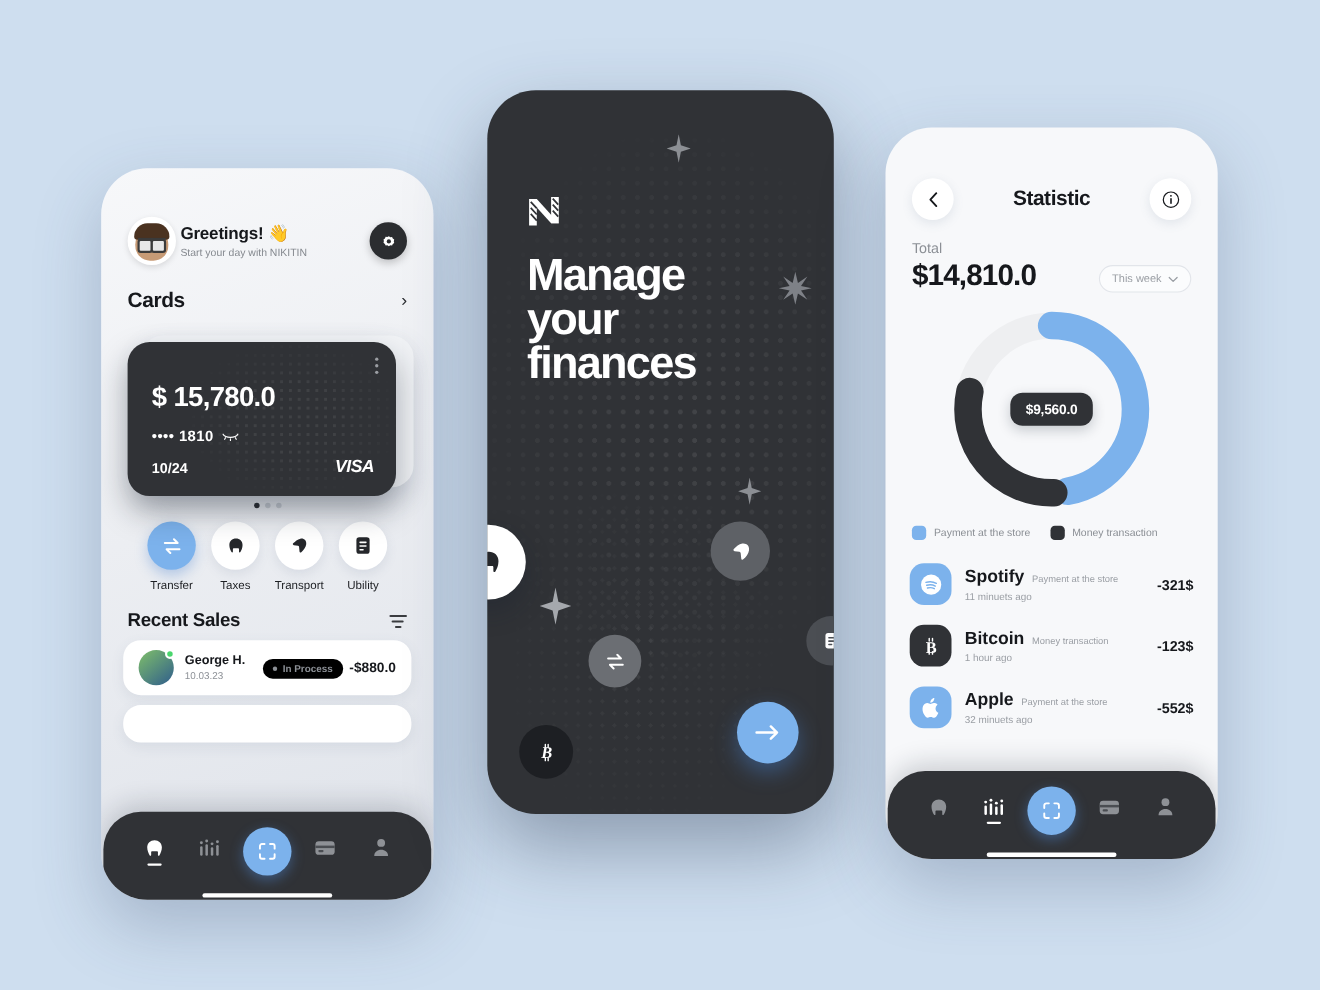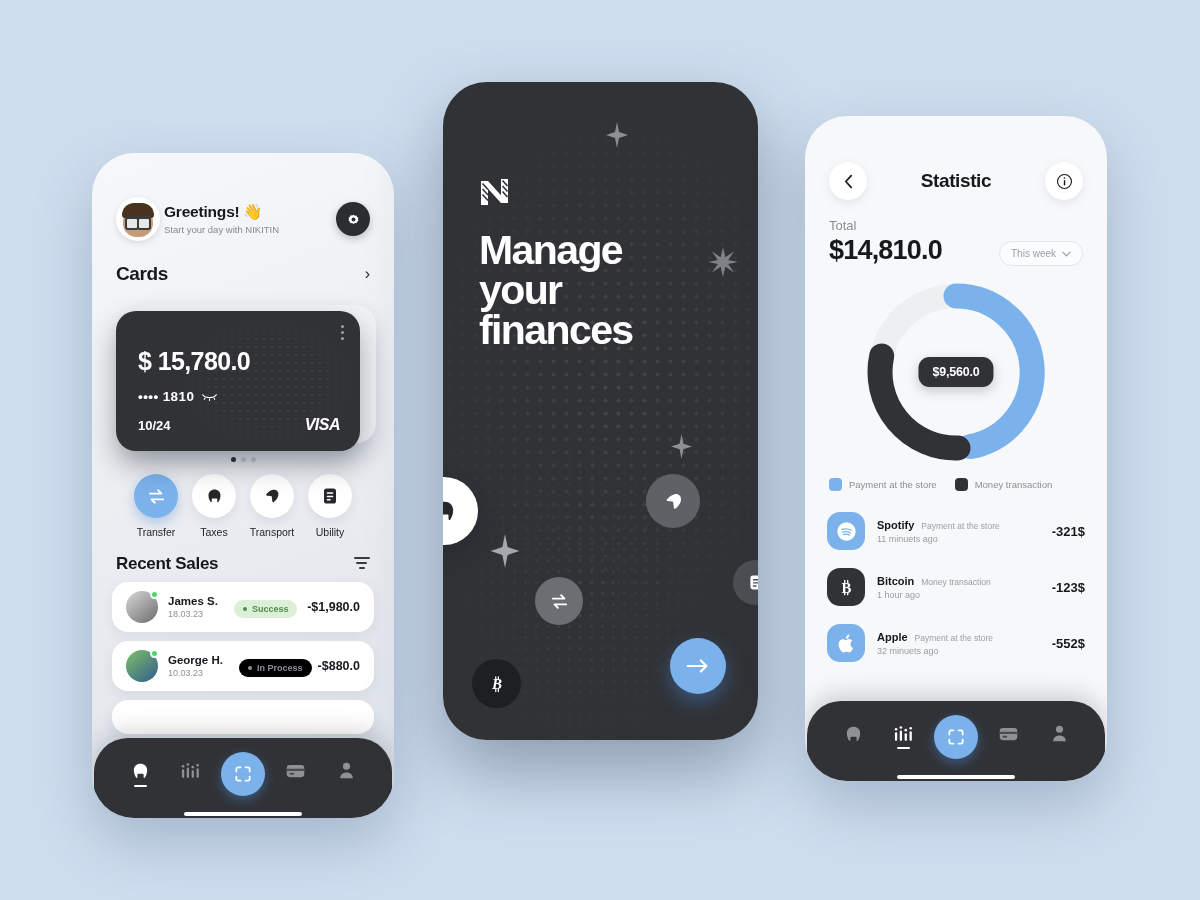--- a/index.html
+++ b/index.html
@@ -97,21 +97,21 @@
   .actions { display:flex; justify-content:center; padding: 12px 22px 0 22px; }
   .act { width: 58px; text-align:center; cursor:pointer; }
   .act .bub {
     width: 44px; height: 44px; border-radius:50%; margin: 0 auto;
     background: #ffffff; display:flex; align-items:center; justify-content:center;
     box-shadow: 0 4px 10px rgba(90,110,140,.13);
   }
   .act.on .bub { background: #7cb2ec; box-shadow: 0 5px 12px rgba(90,140,210,.4); }
   .act .lbl { font-size: 10.5px; color:#1d1f23; margin-top: 8px; font-weight:500; }
 
-  .rs-head { display:flex; align-items:center; justify-content:space-between; padding: 16px 24px 0 24px; }
+  .rs-head { display:flex; align-items:flex-end; justify-content:space-between; padding: 16px 24px 0 24px; }
   .rs-title { font-size: 17px; font-weight:700; color:#16181c; letter-spacing:-.3px; }
   .filter-ic i { display:block; background:#3a3c40; height:2px; border-radius:2px; margin-bottom:3px;}
   .filter-ic i:nth-child(1){ width:16px;} .filter-ic i:nth-child(2){ width:11px; margin-left:2px;} .filter-ic i:nth-child(3){ width:6px; margin-left:5px;}
 
   .tx-list { padding: 8px 20px 0 20px; }
   .tx-row {
     background:#fff; border-radius: 16px; padding: 9px 14px; margin-bottom: 9px;
     display:flex; align-items:center; box-shadow: 0 4px 12px rgba(80,100,130,.10);
   }
   .tx-av { width:32px; height:32px; border-radius:50%; position:relative; flex:none; overflow:visible; }
@@ -197,21 +197,21 @@
   }
   .legend { display:flex; gap: 18px; padding: 10px 24px 0 24px; }
   .lg { display:flex; align-items:center; gap:7px; }
   .lg .sw { width:13px; height:13px; border-radius:4px; }
   .lg .tx { font-size:9.5px; color:#8b8f95; }
   .st-list { padding: 12px 22px 0 22px; }
   .st-row { display:flex; align-items:center; padding: 9px 0; }
   .st-ic { width:38px; height:38px; border-radius:13px; display:flex; align-items:center; justify-content:center; flex:none; }
   .st-mid { margin-left: 12px; flex:1; }
   .st-top { display:flex; align-items:baseline; gap:7px; }
-  .st-name { font-size:11px; font-weight:700; color:#16181c; }
+  .st-name { font-size:16px; font-weight:700; color:#16181c; }
   .st-cat { font-size:8.5px; color:#9a9ea4; }
   .st-time { font-size:9px; color:#9a9ea4; margin-top:3px; }
   .st-amt { font-size:13px; font-weight:700; color:#16181c; }
 </style>
 </head>
 <body>
 
 <div class="stage">
 
   <div class="phone" id="phone1">
@@ -308,37 +308,20 @@
     <div class="rs-head">
       <div class="rs-title">Recent Sales</div>
       <div class="filter-ic">
           <i></i>
           <i></i>
           <i></i>
         </div>
     </div>
 
     <div class="tx-list">
-      <div class="tx-row">
-        <div class="tx-av">
-          <div class="img" style="background:linear-gradient(140deg,#d8d8d8,#6c6c6c);"></div>
-          <div class="dotg"></div>
-        </div>
-        <div style="margin-left:10px;">
-          <div class="tx-name">James S.</div>
-          <div class="tx-date">18.03.23</div>
-        </div>
-        <div style="margin-left:16px;">
-          <span class="badge" style="background:#dcf0d8;color:#4f8c4a;">
-            <i style="background:#4f8c4a;"></i>
-              <span>Success</span>
-          </span>
-        </div>
-        <div class="tx-amt">-$1,980.0</div>
-      </div>
 
       <div class="tx-row">
         <div class="tx-av">
           <div class="img" style="background:linear-gradient(140deg,#7fbf6a,#2f5d8c);"></div>
           <div class="dotg"></div>
         </div>
         <div style="margin-left:10px;">
           <div class="tx-name">George H.</div>
           <div class="tx-date">10.03.23</div>
         </div>

